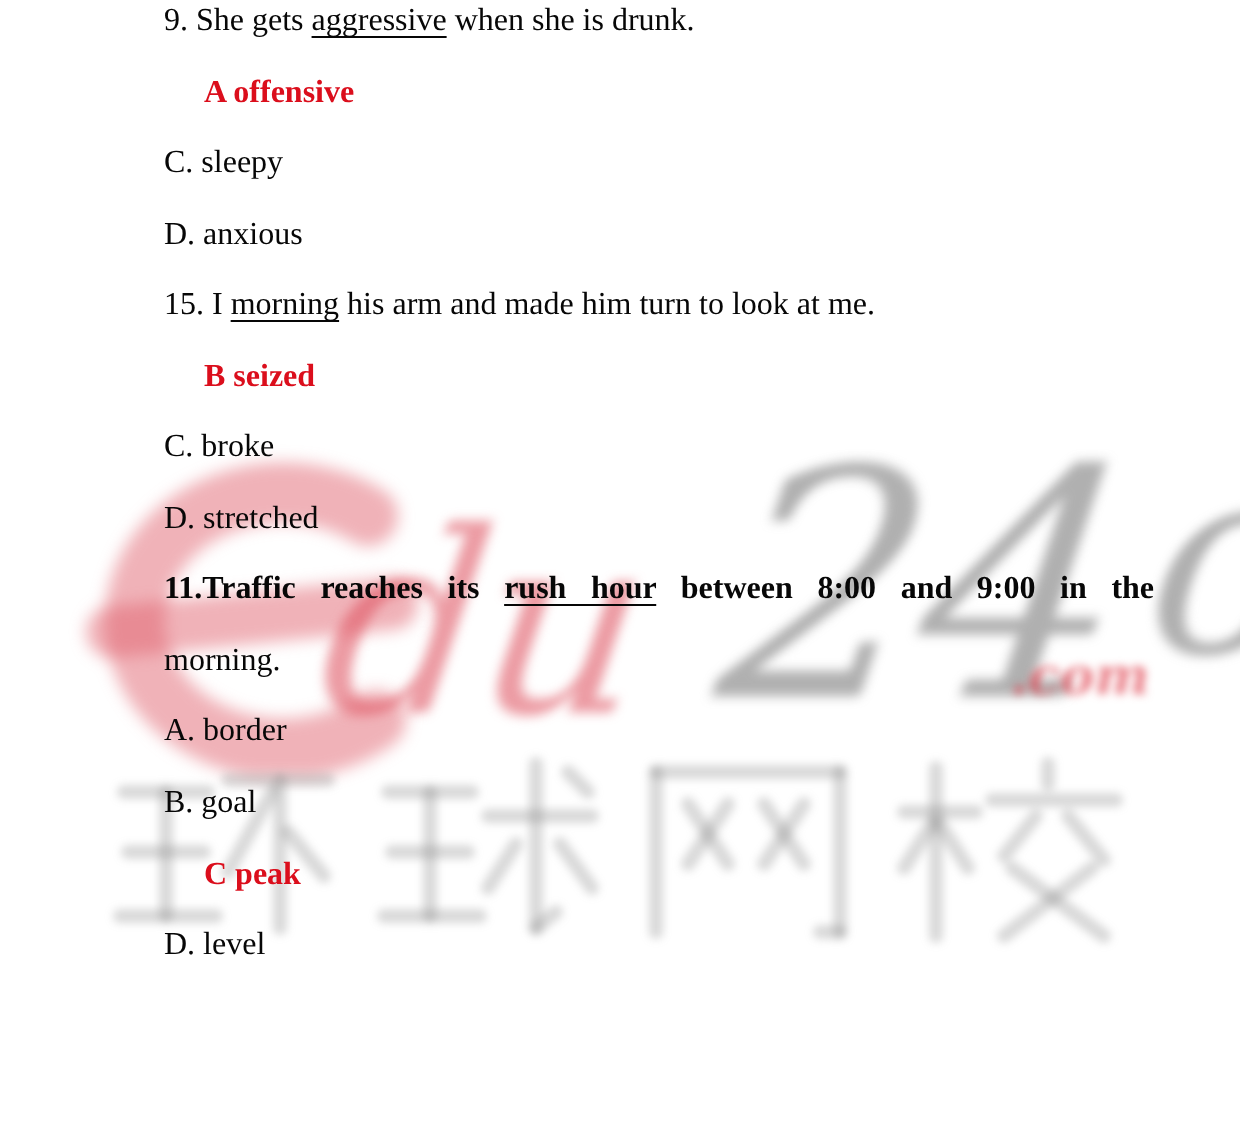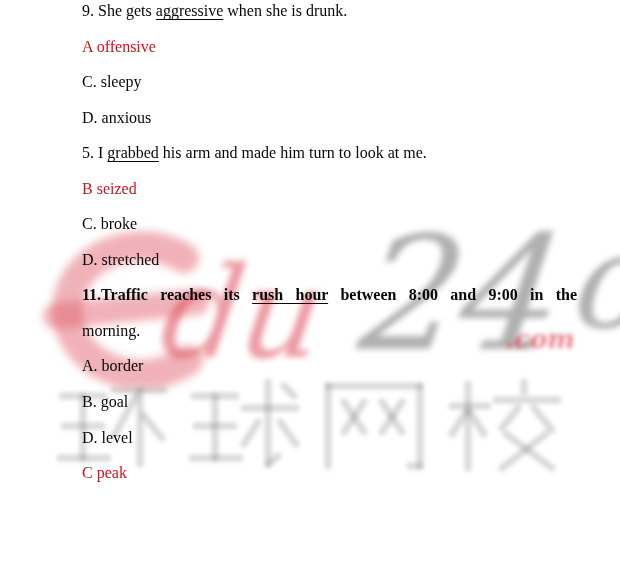--- a/index.html
+++ b/index.html
@@ -17,21 +17,21 @@
     left: 82px; top: -7px;
     width: 495px;
     z-index: 2;
     color: #070707;
     font-size: 16px;
     line-height: 35.55px;
     white-space: normal;
   }
   .line { margin: 0; padding: 0; }
   .u { text-decoration: underline; text-underline-offset: 3px; }
-  .correct { color: #db0e1c; font-weight: 400; }
+  .correct { color: #db0e1c; font-weight: 700; margin-left: 20px; }
   .justify-full { text-align: justify; text-align-last: justify; font-weight: bold; }
 
   
   .wm { position: absolute; inset: 0; z-index: 1; pointer-events: none; }
 
   .wm-e {
     position: absolute; left: 34px; top: 228px;
     filter: blur(4px);
   }
   .wm-script {
@@ -144,25 +144,25 @@
   </svg>
 </div>
 
 <div class="doc">
 
   <p class="line"><span>9. She gets </span><span class="u">aggressive</span><span> when she is drunk.</span></p>
   <p class="line correct">A offensive</p>
   <p class="line">C. sleepy</p>
   <p class="line">D. anxious</p>
 
-  <p class="line"><span>5. I </span><span class="u">grabbed</span><span> his arm and made him turn to look at me.</span></p>
+  <p class="line"><span>15. I </span><span class="u">morning</span><span> his arm and made him turn to look at me.</span></p>
   <p class="line correct">B seized</p>
   <p class="line">C. broke</p>
   <p class="line">D. stretched</p>
 
   <p class="line justify-full"><span>11.Traffic reaches its </span><span class="u">rush hour</span><span> between 8:00 and 9:00 in the</span></p>
   <p class="line">morning.</p>
   <p class="line">A. border</p>
   <p class="line">B. goal</p>
+  <p class="line correct">C peak</p>
   <p class="line">D. level</p>
-  <p class="line correct">C peak</p>
 
 </div>
 
 </body></html>

